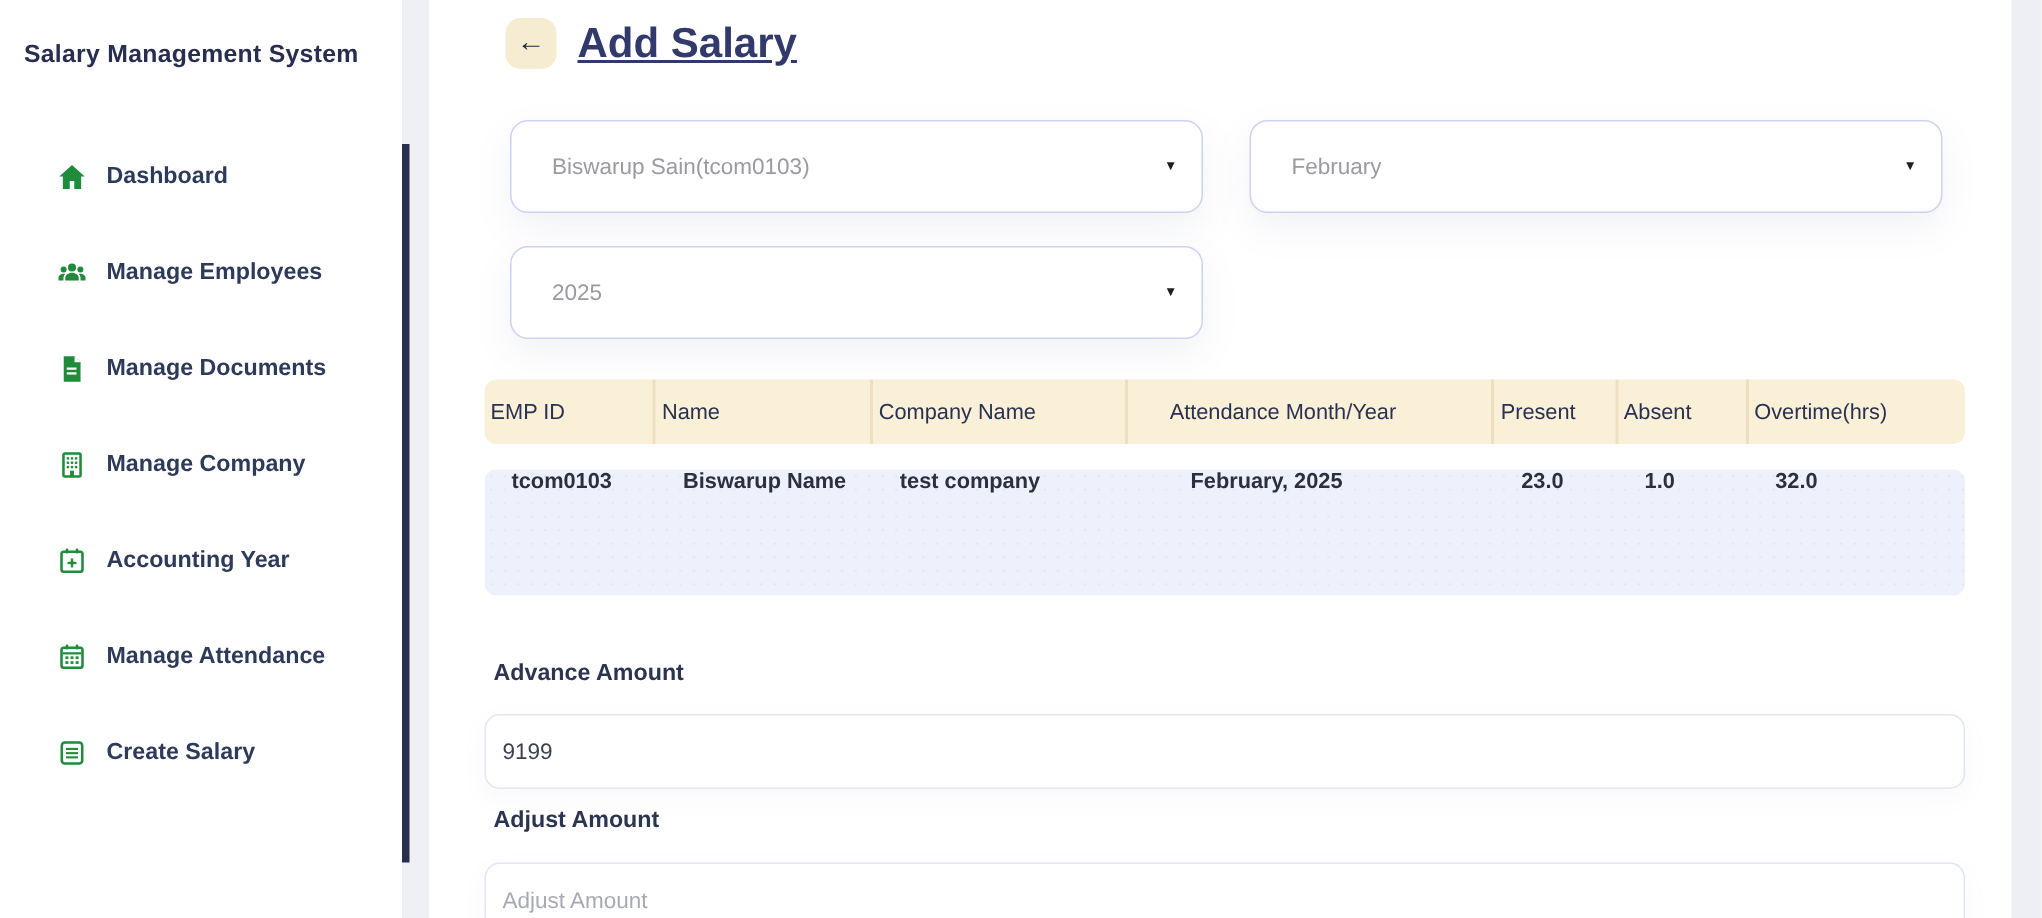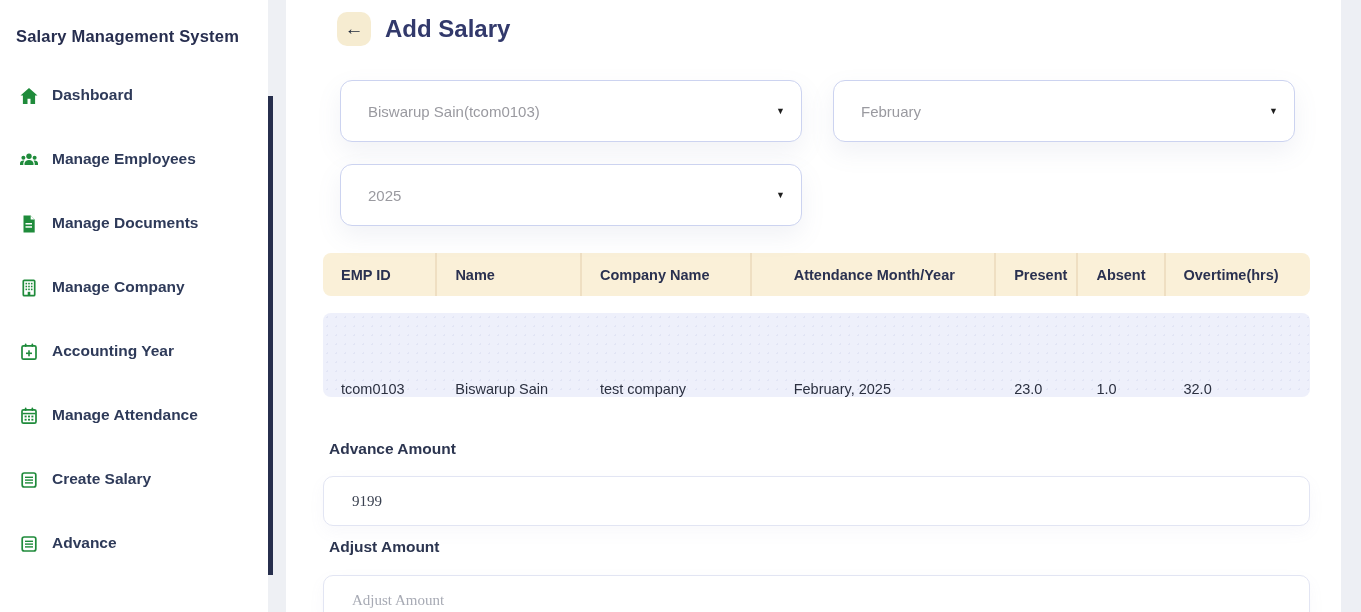--- a/index.html
+++ b/index.html
@@ -3,75 +3,75 @@
 <meta charset="utf-8">
 <style>
   * { margin:0; padding:0; box-sizing:border-box; }
   html,body { width:1361px; height:612px; overflow:hidden; background:#ffffff;
               font-family:"Liberation Sans", sans-serif; }
 
   
   .sidebar { position:fixed; left:0; top:0; width:268px; height:612px; background:#ffffff; z-index:2; }
   .brand { padding:27px 18px 0 16px; font-size:16.5px; font-weight:700; color:#272e4f; letter-spacing:.2px; }
   .nav { margin-top:40px; list-style:none; }
-  .nav-item { height:64px; display:flex; padding-left:19px; cursor:pointer; }
+  .nav-item { height:64px; display:flex; align-items:center; padding-left:38px; cursor:pointer; }
   .nav-icon { width:20px; height:20px; margin-right:13px; color:#1f8b3b; flex:0 0 20px; }
   .nav-icon svg { width:20px; height:20px; display:block; fill:#1f8b3b; }
   .nav-icon svg .stroke { fill:none; stroke:#1f8b3b; stroke-width:1.7; }
   .nav-label { font-size:15.5px; font-weight:600; color:#2e3a59; white-space:nowrap; }
 
   
   .side-scroll-track { position:fixed; left:268px; top:0; width:18px; height:612px; background:#eef0f4; z-index:3; }
   .side-scroll-thumb { position:fixed; left:268px; top:96px; width:5px; height:479px; background:#272f4d; z-index:4; }
 
   
   .page-scroll-track { position:fixed; right:0; top:0; width:20px; height:612px; background:#edeff4; z-index:3; }
 
   
   .main { margin-left:286px; margin-right:20px; padding:5px 31px 0 37px; }
 
   .page-header { margin:0 13px 0 14px; height:48px; display:flex; align-items:center; }
   .back-btn { width:34px; height:34px; border:none; border-radius:10px; background:#f6ecd1;
               color:#1b2537; font-size:19px; line-height:34px; cursor:pointer; flex:0 0 34px; }
-  .page-title { margin-left:14px; font-size:24px; font-weight:700; color:#32396b; }
+  .page-title { margin-left:14px; font-size:28px; font-weight:700; color:#32396b;text-decoration:underline; }
   .spacer { flex:1; }
   .bulk-btn { width:128px; height:38px; border:none; border-radius:8px; background:#1f8838;
               color:#ffffff; font-size:15px; font-weight:700; cursor:pointer;
               font-family:"Liberation Sans", sans-serif; }
 
   .selects-grid { margin:27px 15px 0 17px; display:grid; grid-template-columns:1fr 1fr;
                   column-gap:31px; row-gap:22px; }
   .select-box { position:relative; height:62px; background:#ffffff; border:1px solid #ccd3f0;
                 border-radius:12px; display:flex; align-items:center; padding-left:27px;
                 color:#9a9aa0; font-size:15px; cursor:pointer;
                 box-shadow:0 10px 24px rgba(120,130,170,0.10); }
   .select-caret { position:absolute; right:16px; top:50%; transform:translateY(-54%);
                   font-size:9px; color:#1e1e1e; }
 
   
   .att-table { margin-top:27px; }
   .t-head { display:flex; height:43px; background:#faf0d8; border-radius:8px; align-items:center; }
-  .t-head .cell { height:100%; display:flex; align-items:center; padding-left:18px;
-                  font-size:14.5px; font-weight:700; color:#2a3150; border-right:2px solid #efdfc2; }
+  .t-head .cell { height:100%; display:flex; align-items:center; padding-left:4px;
+                  font-size:14.5px; font-weight:400; color:#2a3150; border-right:2px solid #efdfc2; }
   .t-head .cell:last-child { border-right:none; }
   .t-row { margin-top:17px; display:flex; height:84px; background:#eef0fb; border-radius:8px;
-           align-items:flex-end;
-           background-image:radial-gradient(#e2e5f5 1px, transparent 1px); background-size:9px 9px; }
+           align-items:flex-start;
+           background-image:radial-gradient(#e2e5f5 1px, transparent 1px); background-size:9px 9px;font-weight:bold; }
   .t-row .cell { padding-left:18px; font-size:14.5px; color:#2b3040; }
   .c0{ width:117px; } .c1{ width:148px; } .c2{ width:174px; } .c3{ width:226px;margin-left:24px; }
   .c4{ width:84px; }  .c5{ width:89px; }  .c6{ width:148px; }
 
   
   .field-label { margin-left:6px; font-size:15.5px; font-weight:700; color:#2c3550; line-height:17px; }
   .lbl-advance { margin-top:43px; }
   .lbl-adjust  { margin-top:12px; }
   .lbl-paid    { margin-top:8px; }
   .text-input { display:block; width:100%; height:50px; border:1px solid #e2e5f3; border-radius:10px;
-                padding-left:28px; font-size:15px; color:#3a4150; background:#ffffff; outline:none;
-                font-family:Liberation Serif, serif; box-shadow:0 6px 16px rgba(130,140,180,0.06); }
+                padding-left:11px; font-size:15px; color:#3a4150; background:#ffffff; outline:none;
+                font-family:Liberation Sans, sans-serif; box-shadow:0 6px 16px rgba(130,140,180,0.06); }
   .text-input::placeholder { color:#a7aab4; }
   .in-advance { margin-top:19px; }
   .in-adjust  { margin-top:20px; }
 </style>
 </head>
 <body>
 
 <aside class="sidebar">
   <div class="brand">Salary Management System</div>
   <ul class="nav">
@@ -166,31 +166,20 @@
         <svg viewBox="0 0 20 20">
           <rect class="stroke" x="3.2" y="3" width="13.6" height="14" rx="2"></rect>
           <rect x="6" y="6.6" width="8" height="1.4"></rect>
             <rect x="6" y="9.4" width="8" height="1.4"></rect>
             <rect x="6" y="12.2" width="8" height="1.4"></rect>
         </svg>
       </span>
       <span class="nav-label">Create Salary</span>
     </li>
 
-    <li class="nav-item">
-      <span class="nav-icon">
-        <svg viewBox="0 0 20 20">
-          <rect class="stroke" x="3.2" y="3" width="13.6" height="14" rx="2"></rect>
-          <rect x="6" y="6.6" width="8" height="1.4"></rect>
-            <rect x="6" y="9.4" width="8" height="1.4"></rect>
-            <rect x="6" y="12.2" width="8" height="1.4"></rect>
-        </svg>
-      </span>
-      <span class="nav-label">Advance</span>
-    </li>
 
     <li class="nav-item">
       
       
     </li>
   </ul>
 </aside>
 
 <div class="side-scroll-track"></div>
 <div class="side-scroll-thumb"></div>
@@ -226,21 +215,21 @@
       <div class="cell c0">EMP ID</div>
       <div class="cell c1">Name</div>
       <div class="cell c2">Company Name</div>
       <div class="cell c3">Attendance Month/Year</div>
       <div class="cell c4">Present</div>
       <div class="cell c5">Absent</div>
       <div class="cell c6">Overtime(hrs)</div>
     </div>
     <div class="t-row">
       <div class="cell c0">tcom0103</div>
-      <div class="cell c1">Biswarup Sain</div>
+      <div class="cell c1">Biswarup Name</div>
       <div class="cell c2">test company</div>
       <div class="cell c3">February, 2025</div>
       <div class="cell c4">23.0</div>
       <div class="cell c5">1.0</div>
       <div class="cell c6">32.0</div>
     </div>
   </div>
 
   <div class="field-label lbl-advance">Advance Amount</div>
   <input class="text-input in-advance" type="text" value="9199" style="">

